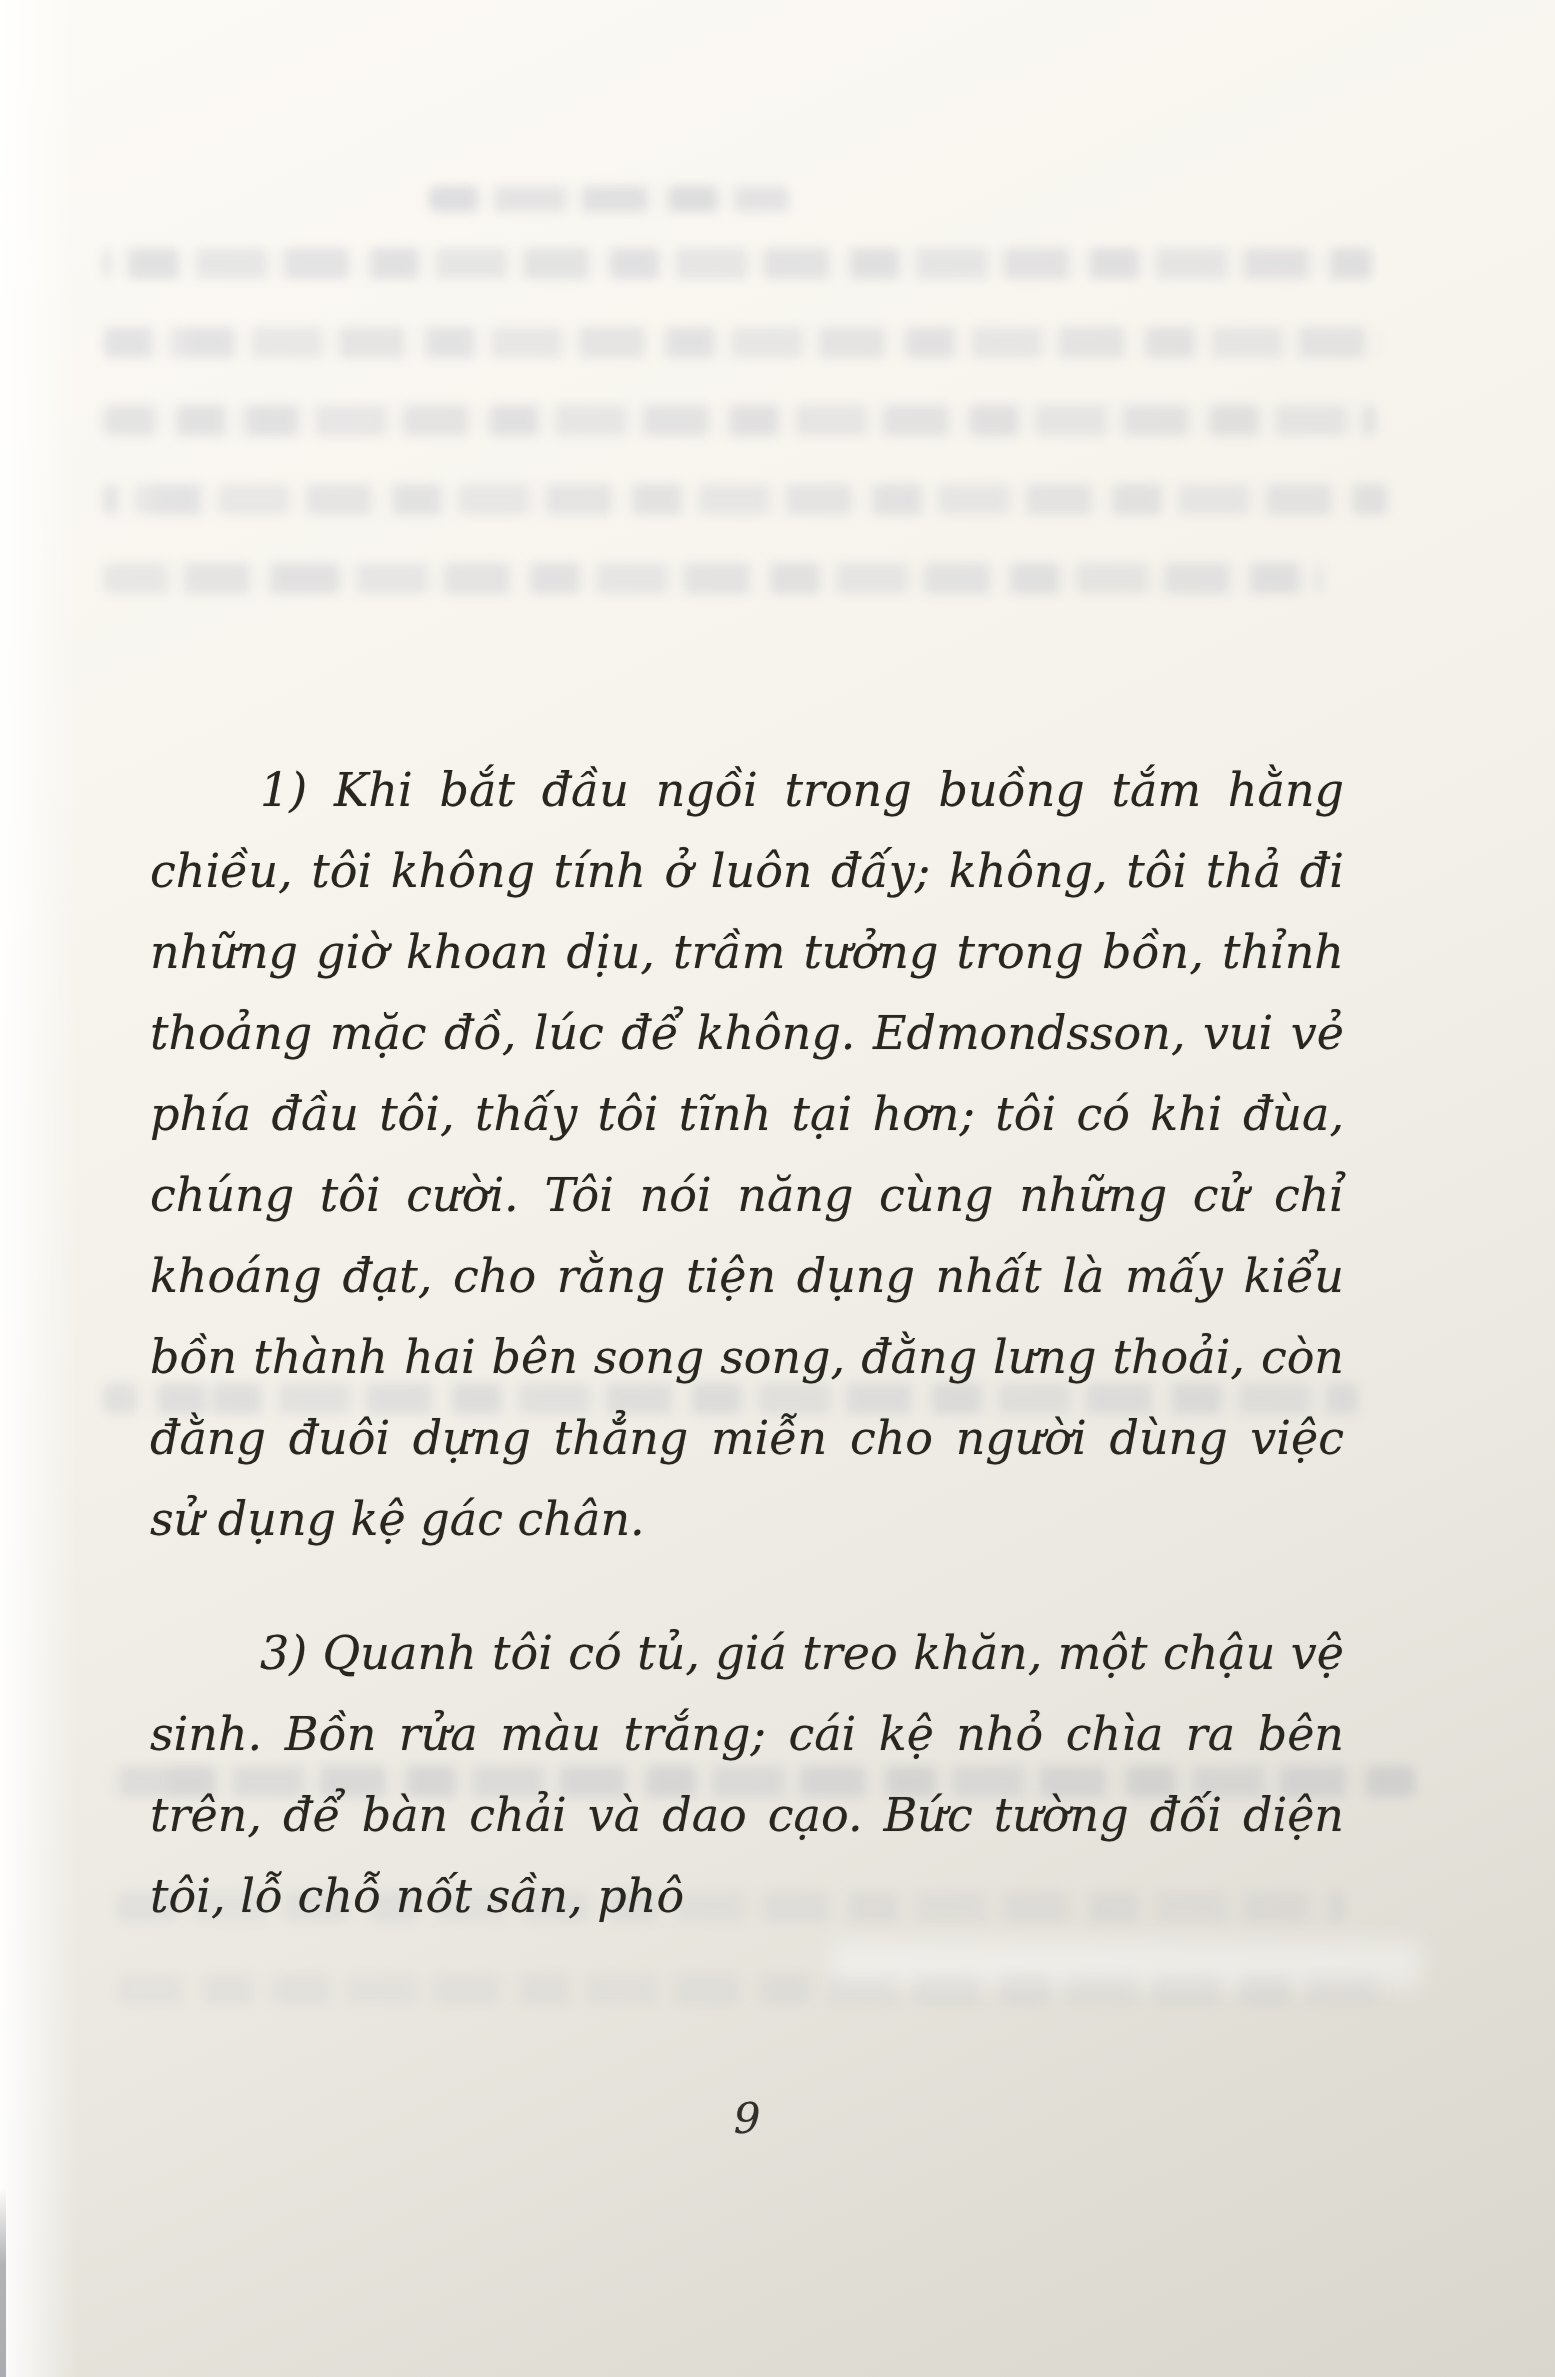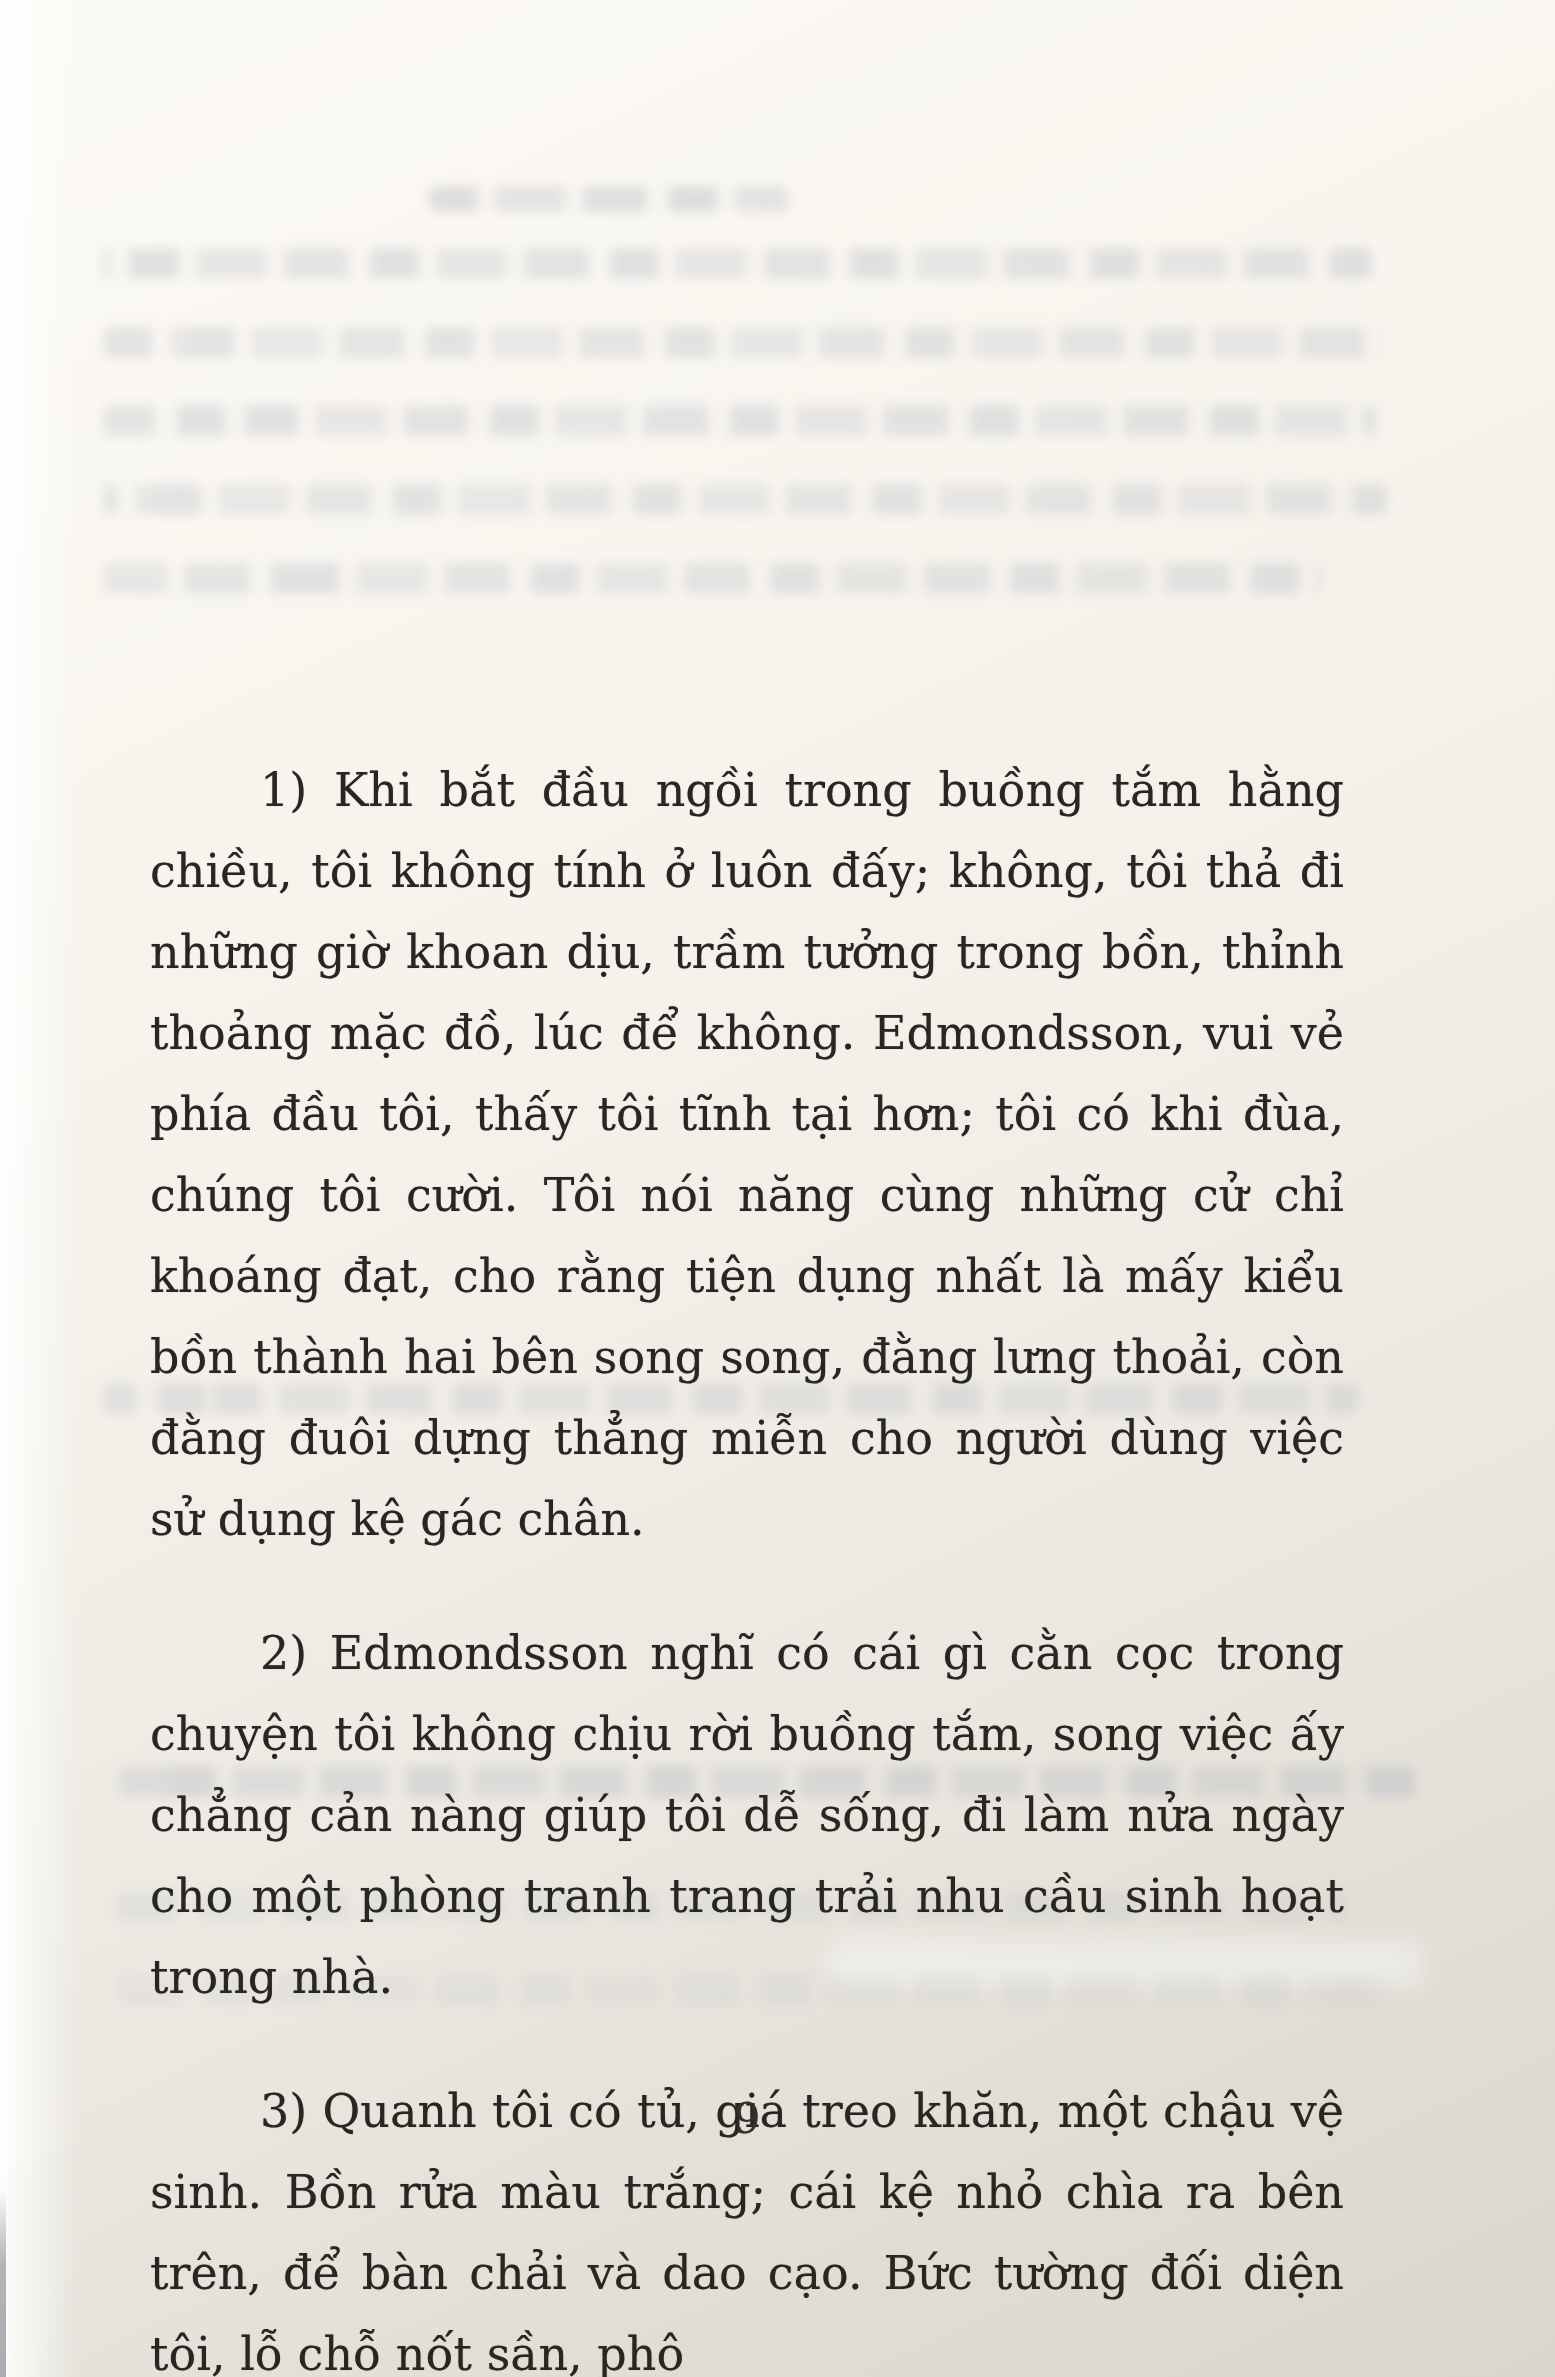--- a/index.html
+++ b/index.html
@@ -14,20 +14,21 @@
   .photo {
     position: absolute;
     inset: 0;
     background: linear-gradient(155deg,
       #fcfaf5 0%,
       #f8f5ef 28%,
       #f3f0e9 48%,
       #ebe8e1 68%,
       #e0ddd5 86%,
       #d9d6ce 100%);
+    font-style: italic;
   }
   .edge-highlight {
     position: absolute;
     left: 0; top: 0; bottom: 0;
     width: 78px;
     background: linear-gradient(90deg, rgba(255,255,255,0.95), rgba(255,255,255,0));
   }
   .edge-dark {
     position: absolute;
     left: 0;
@@ -115,20 +116,19 @@
   <div class="bleed b3"></div>
   <div class="bleed b4"></div>
   <div class="bleed b5"></div>
   <div class="bleed gap1"></div>
   <div class="bleed gap2"></div>
   <div class="bleed p3a"></div>
   <div class="bleed p3b"></div>
 
   <div class="text-flow">
     <p>1) Khi bắt đầu ngồi trong buồng tắm hằng chiều, tôi không tính ở luôn đấy; không, tôi thả đi những giờ khoan dịu, trầm tưởng trong bồn, thỉnh thoảng mặc đồ, lúc để không. Edmondsson, vui vẻ phía đầu tôi, thấy tôi tĩnh tại hơn; tôi có khi đùa, chúng tôi cười. Tôi nói năng cùng những cử chỉ khoáng đạt, cho rằng tiện dụng nhất là mấy kiểu bồn thành hai bên song song, đằng lưng thoải, còn đằng đuôi dựng thẳng miễn cho người dùng việc sử dụng kệ gác chân.</p>
-    <p>2) Edmondsson nghĩ có cái gì cằn cọc trong chuyện tôi không chịu rời buồng tắm, song việc ấy chẳng cản nàng giúp tôi dễ sống, đi làm nửa ngày cho một phòng tranh trang trải nhu cầu sinh hoạt trong nhà.</p>
     <p>3) Quanh tôi có tủ, giá treo khăn, một chậu vệ sinh. Bồn rửa màu trắng; cái kệ nhỏ chìa ra bên trên, để bàn chải và dao cạo. Bức tường đối diện tôi, lỗ chỗ nốt sần, phô</p>
   </div>
 
   <div class="page-number">9</div>
 
 </div>
 
 
 </body></html>

